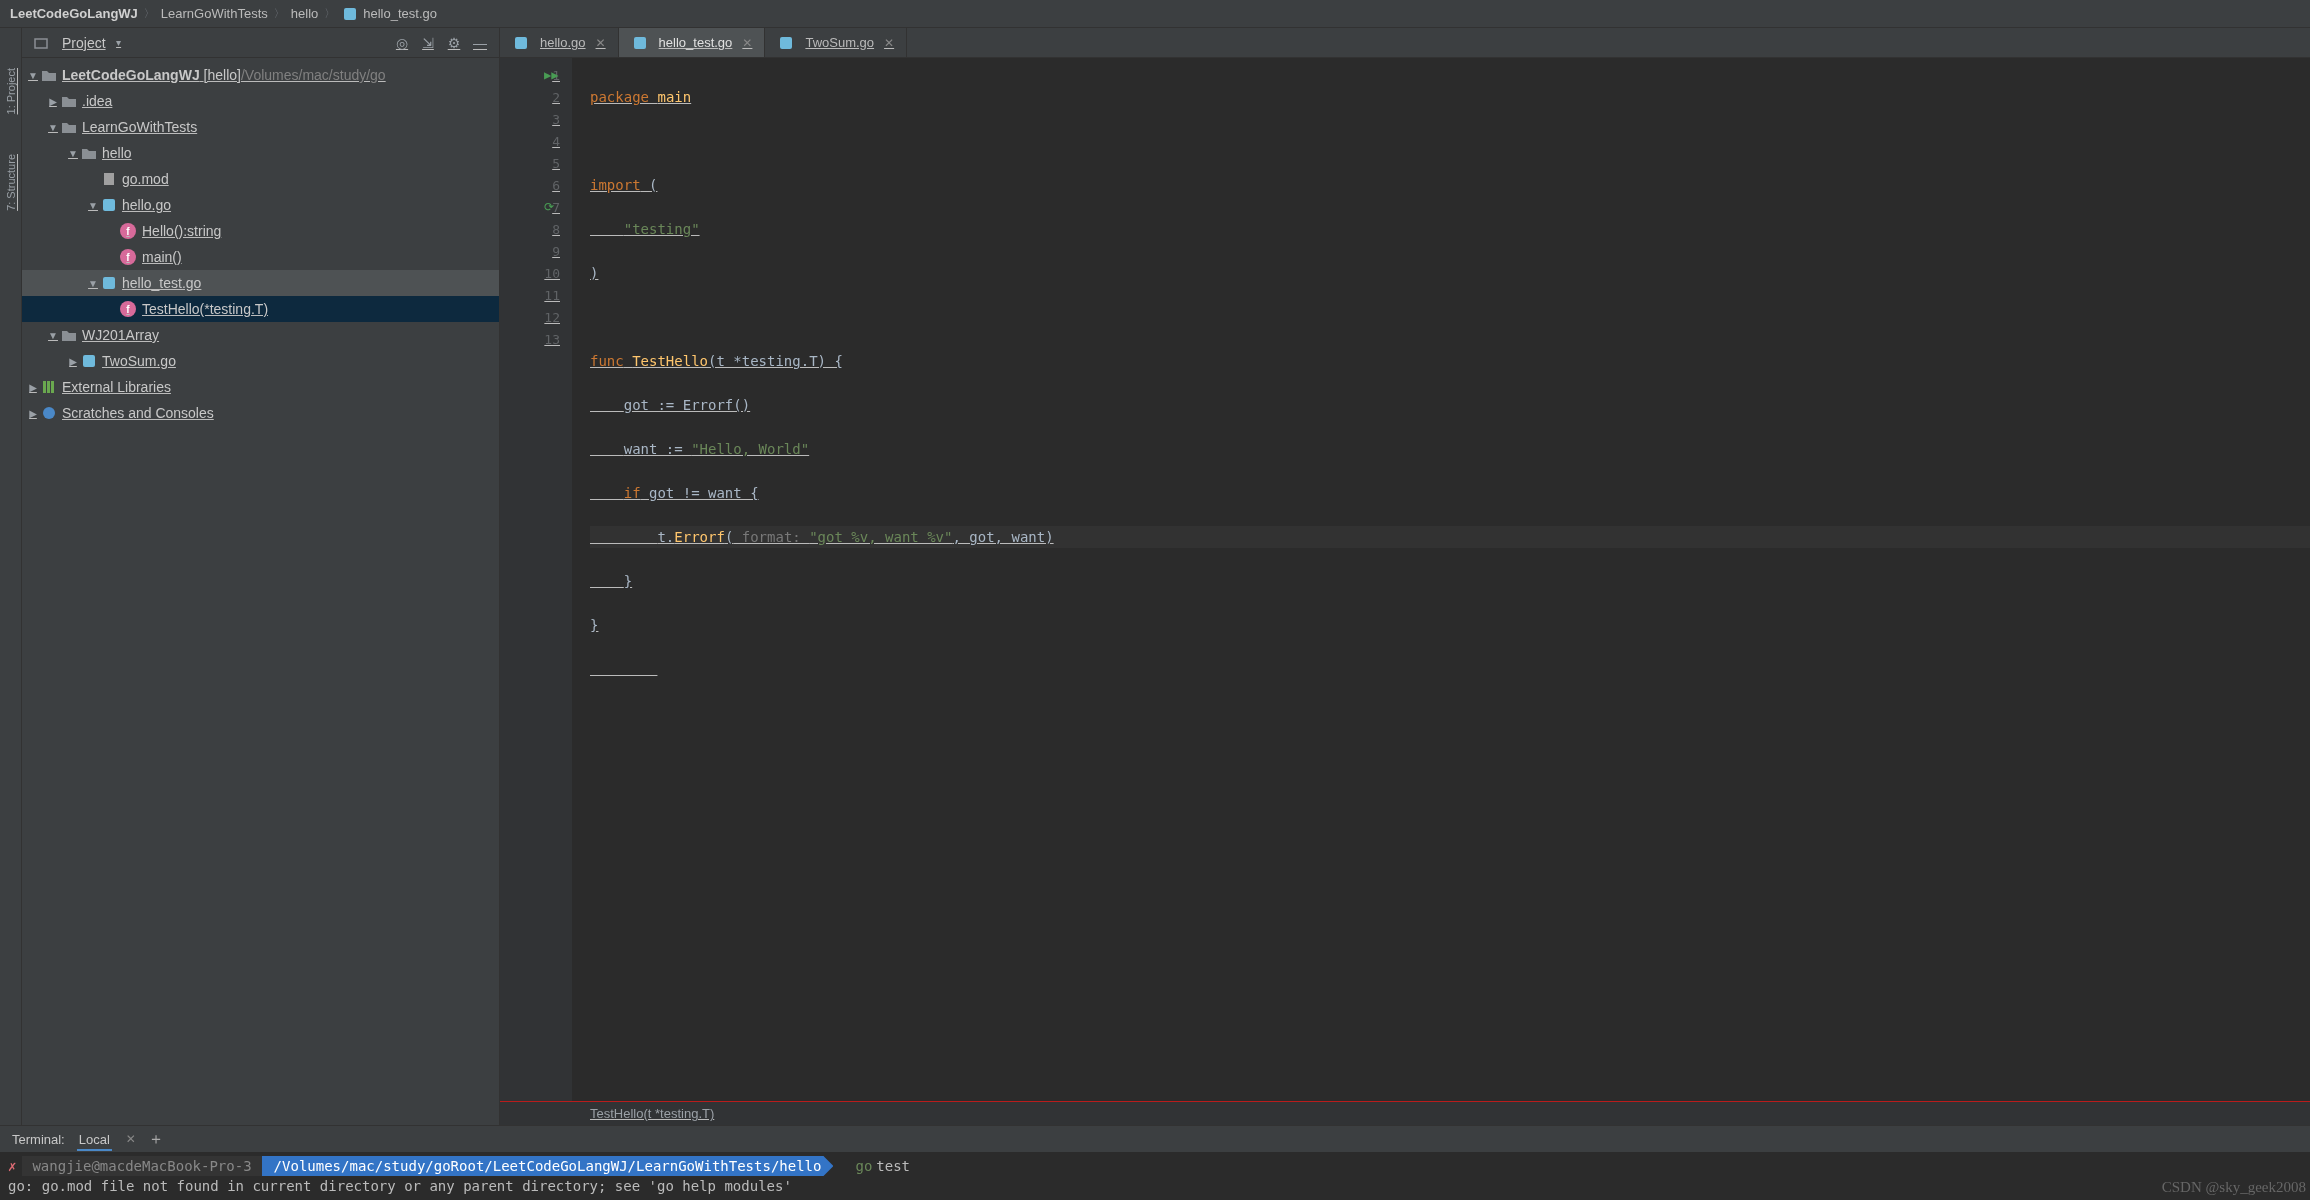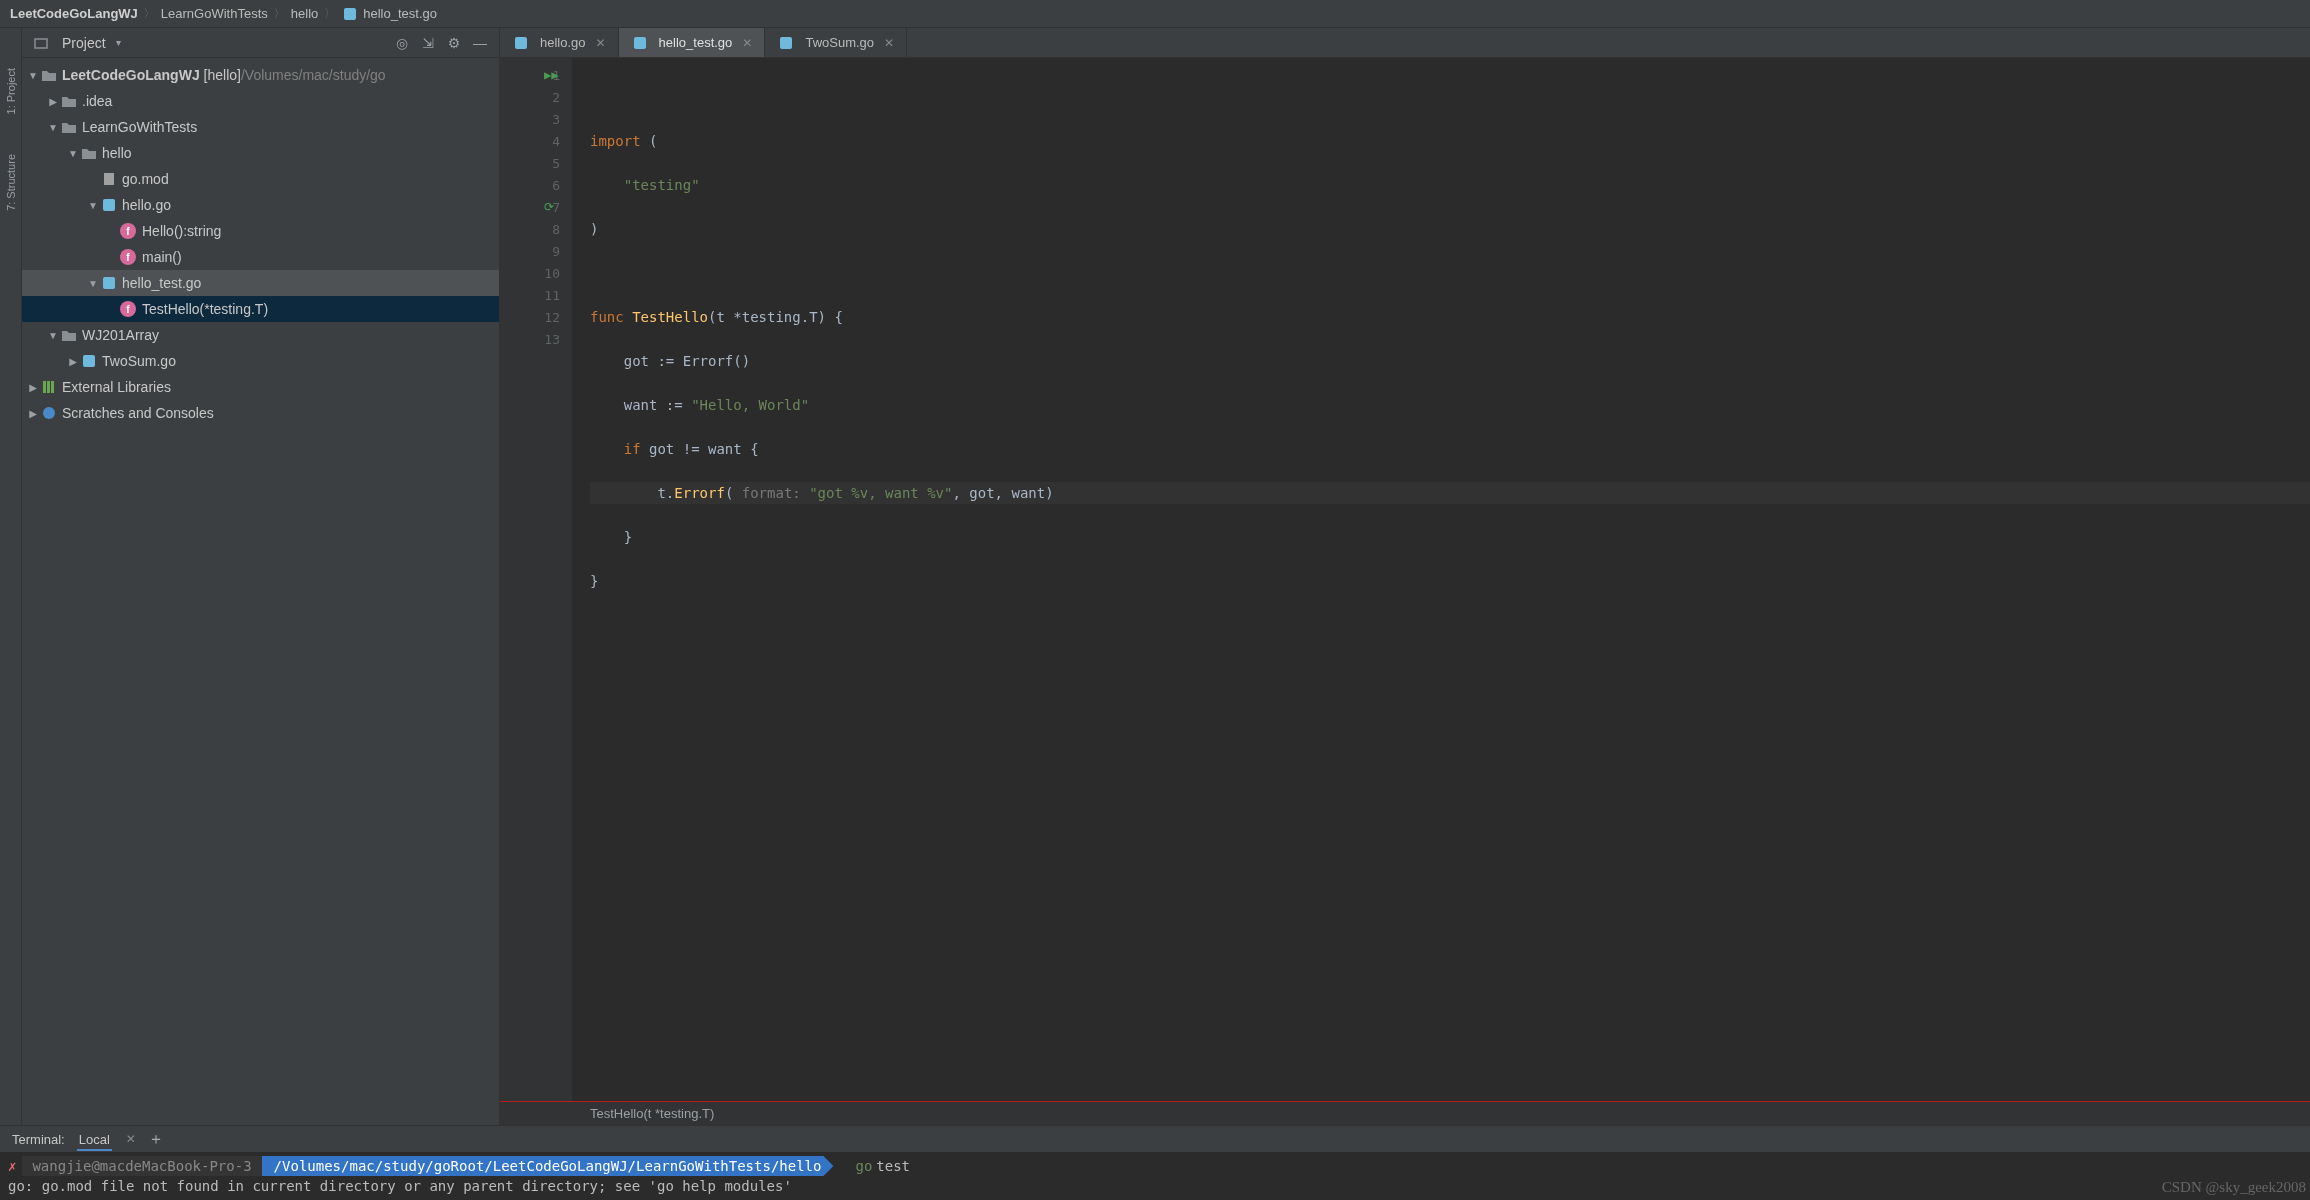--- a/index.html
+++ b/index.html
@@ -25,21 +25,21 @@
   }
   .breadcrumb .sep {
     margin: 0 6px;
     color: #6f737a;
     font-size: 11px;
   }
   .breadcrumb .crumb { color: #bbbbbb; }
   .breadcrumb .crumb:first-child { font-weight: 600; color: #d0d0d0; }
 
   
-  .main { flex: 1; display: flex; min-height: 0; }
+  .main { flex: 1; display: flex; min-height: 0; text-decoration: underline; }
 
   
   .toolstrip-left {
     width: 22px;
     background: #3c3f41;
     display: flex;
     flex-direction: column;
     align-items: center;
     justify-content: flex-start;
     padding-top: 40px;
@@ -463,20 +463,21 @@
           <div class="grow">6</div>
           <div class="grow">7<span class="gmark sync">⟳</span></div>
           <div class="grow">8</div>
           <div class="grow">9</div>
           <div class="grow">10</div>
           <div class="grow">11</div>
           <div class="grow">12</div>
           <div class="grow">13</div>
         </div>
         <div class="code">
+<div class="cline"><span class="kw">package</span> <span class="fn">main</span></div>
 <div class="cline"></div>
 <div class="cline"><span class="kw">import</span> <span class="pn">(</span></div>
 <div class="cline">    <span class="str">"testing"</span></div>
 <div class="cline"><span class="pn">)</span></div>
 <div class="cline"></div>
 <div class="cline"><span class="kw">func</span> <span class="fn">TestHello</span><span class="id">(t *testing.T) {</span></div>
 <div class="cline">    <span class="id">got := Errorf()</span></div>
 <div class="cline">    <span class="id">want := </span><span class="str">"Hello, World"</span></div>
 <div class="cline">    <span class="kw">if</span> <span class="id">got != want {</span></div>
 <div class="cline hl">        <span class="id">t.</span><span class="fn">Errorf</span><span class="pn">(</span><span class="hint"> format: </span><span class="str">"got %v, want %v"</span><span class="id">, got, want)</span></div>

